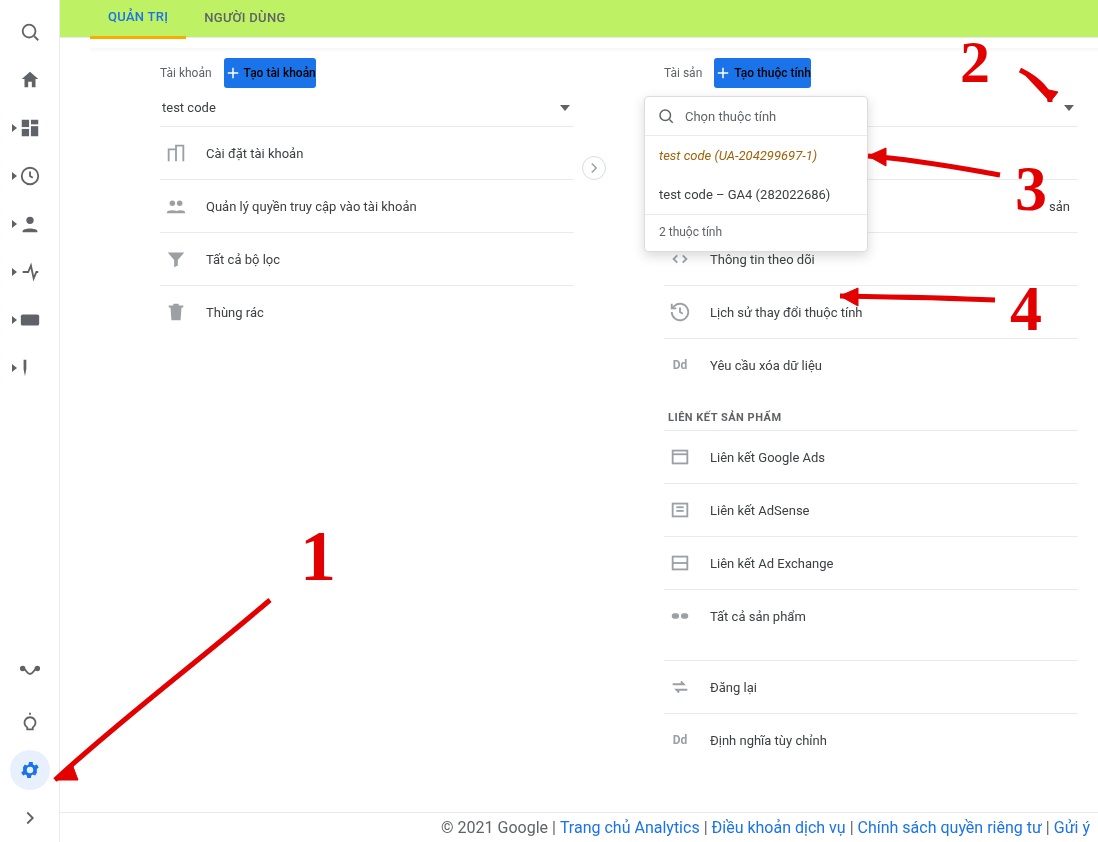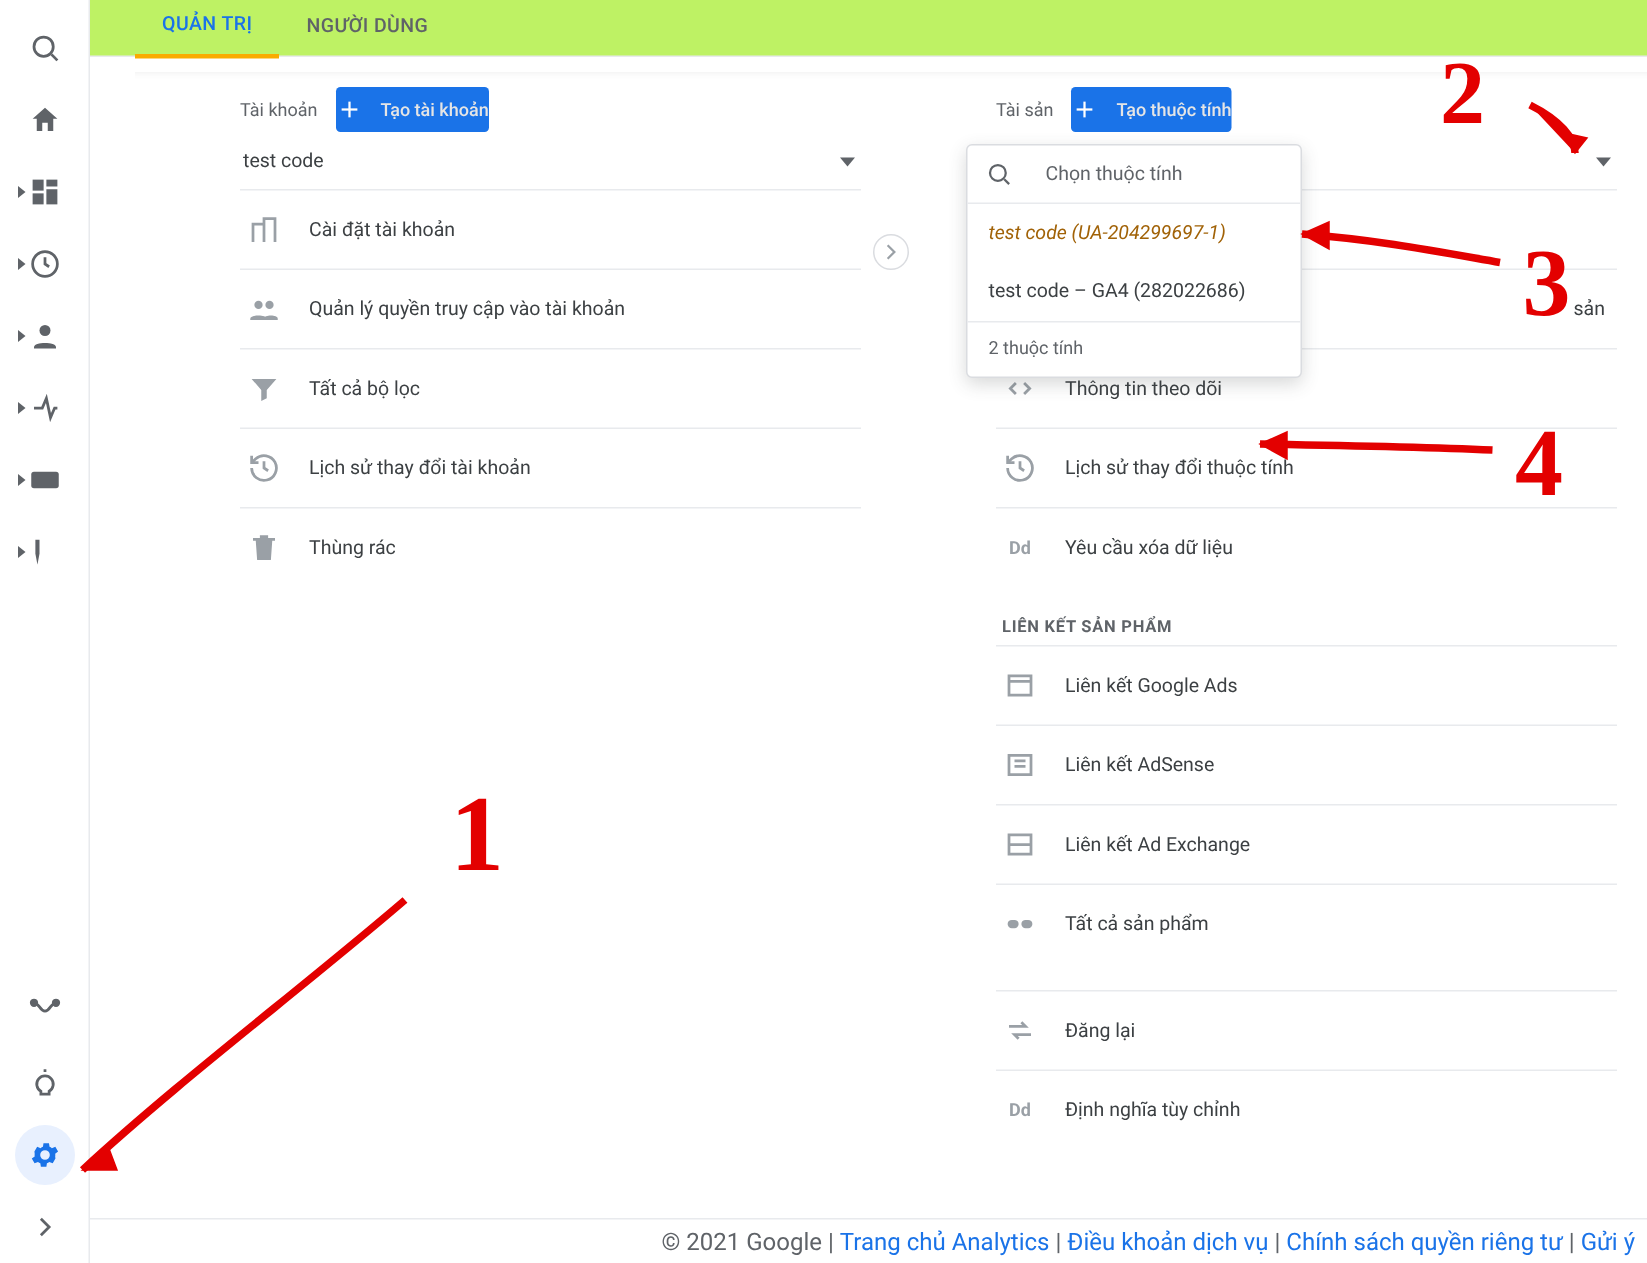--- a/index.html
+++ b/index.html
@@ -82,26 +82,26 @@
     position: relative;
   }
   .col.left { border-right: none; text-align: center; }
   .col-header {
     display: flex; align-items: center; gap: 12px;
     font-size: 12px; color: #5f6368;
     margin-bottom: 6px;
   }
   .blue-btn {
     background: #1a73e8;
-    color: #e5e5e5;
+    color: #000000;
     font-size: 12px;
     font-weight: 500;
     padding: 6px 0;
     border-radius: 3px;
-    display: inline-flex; align-items: center; gap: 12px;
+    display: inline-flex; align-items: center; gap: 2px;
   }
   .selector-row {
     display: flex; align-items: center; justify-content: space-between;
     padding: 6px 4px 10px 2px;
     font-size: 13px;
     color: #3c4043;
     border-bottom: 1px solid transparent;
   }
   .selector-row .chev {
     width: 0; height: 0;
@@ -146,21 +146,21 @@
     position: absolute;
     left: 644px; top: 96px;
     width: 224px;
     background: #fff;
     border: 1px solid #dadce0;
     border-radius: 4px;
     box-shadow: 0 4px 12px rgba(60,64,67,.2);
     z-index: 20;
   }
   .dropdown .dd-search {
-    display: flex; align-items: center; gap: 22px;
+    display: flex; align-items: center; gap: 10px;
     padding: 10px 12px;
     border-bottom: 1px solid #e8eaed;
     color: #5f6368;
     font-size: 13px;
   }
   .dropdown .dd-item {
     padding: 12px 14px;
     font-size: 13px;
     color: #3c4043;
     white-space: nowrap;
@@ -328,30 +328,20 @@
       </span>
       <span>Quản lý quyền truy cập vào tài khoản</span>
     </div>
     <div class="list-item">
       <span class="li-icon">
         <svg class="ic" viewBox="0 0 24 24" fill="currentColor">
             <path d="M3 5h18l-7 8v6l-4 2v-8z"></path>
           </svg>
       </span>
       <span>Tất cả bộ lọc</span>
-    </div>
-    <div class="list-item">
-      <span class="li-icon">
-        <svg class="ic" viewBox="0 0 24 24" fill="none" stroke="currentColor" stroke-width="2">
-            <path d="M3 12a9 9 0 1 0 3-6.7L3 8"></path>
-            <polyline points="3 3 3 8 8 8"></polyline>
-            <path d="M12 7v5l3 2"></path>
-          </svg>
-      </span>
-      <span>Lịch sử thay đổi tài khoản</span>
     </div>
     <div class="list-item">
       <span class="li-icon">
         <svg class="ic" viewBox="0 0 24 24" fill="currentColor">
             <path d="M6 7h12l-1 14H7zM4 5h16v2H4zM9 3h6v2H9z"></path>
           </svg>
       </span>
       <span>Thùng rác</span>
     </div>
   </div>

